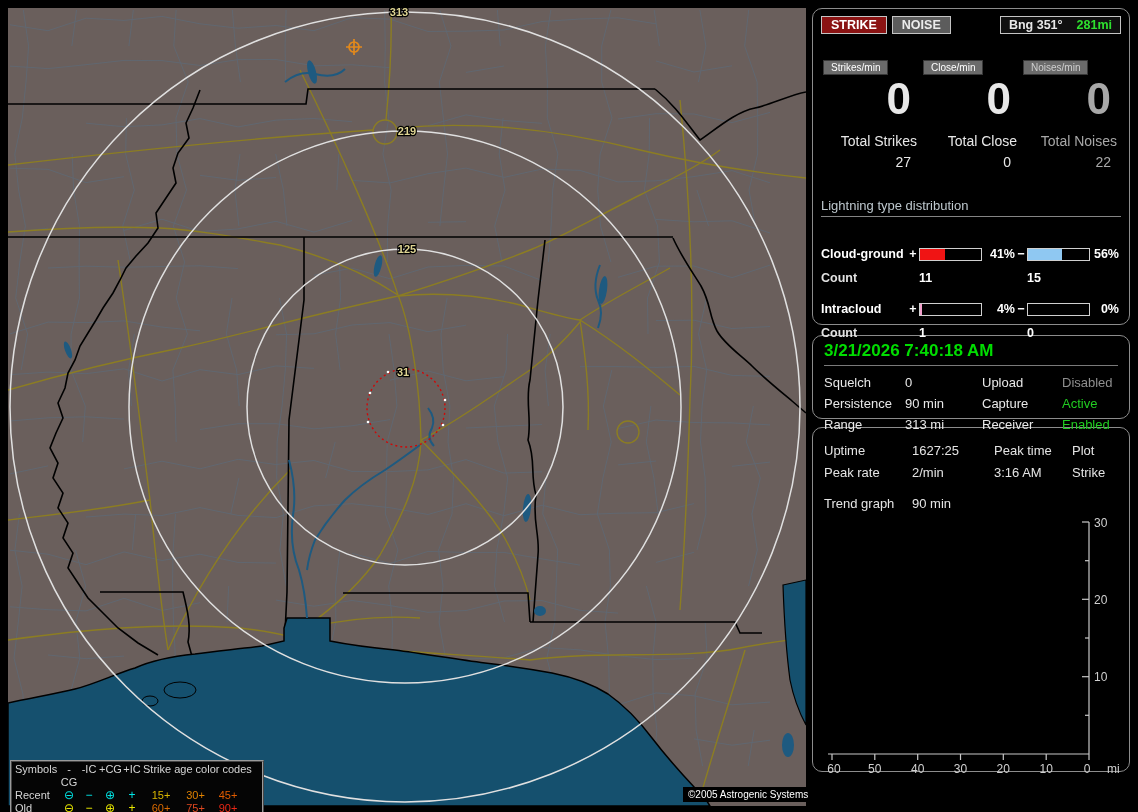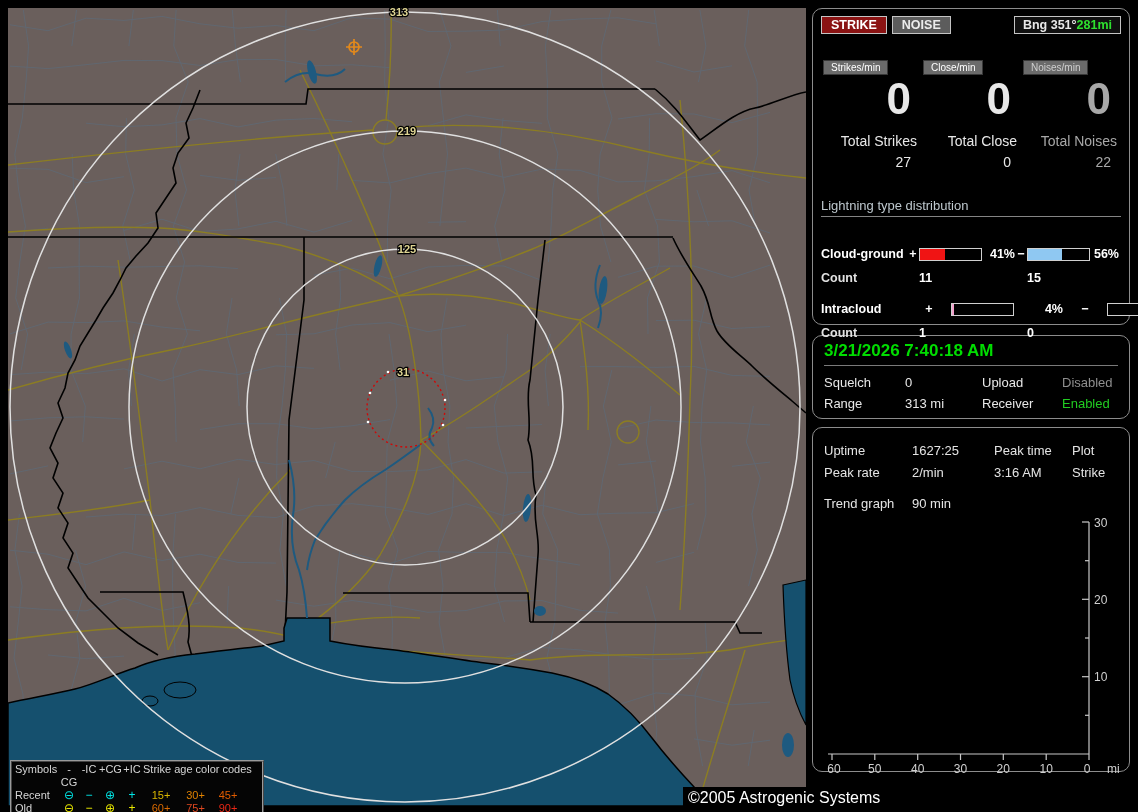--- a/index.html
+++ b/index.html
@@ -3,40 +3,40 @@
 <meta charset="utf-8">
 <style>
   html,body{margin:0;padding:0;background:#000;}
   body{width:1138px;height:812px;position:relative;overflow:hidden;
        font-family:"Liberation Sans","DejaVu Sans",sans-serif;color:#e8e8e8;}
   
   #map-wrap{position:absolute;left:8px;top:8px;width:798px;height:798px;background:#6a5f5c;}
   #map-svg{position:absolute;left:0;top:0;}
   .ring-label{font:bold 11px "Liberation Sans",sans-serif;fill:#ded492;stroke:#000;stroke-width:2.5px;paint-order:stroke;text-anchor:middle;}
   #copyright{position:absolute;left:675px;top:779px;background:#000;color:#fff;
-             font-size:16px;padding:2px 5px;white-space:nowrap;}
+             font-size:10px;padding:2px 5px;white-space:nowrap;}
   
   #legend{position:absolute;left:2px;top:752px;width:244px;background:#050505;
           border:2px ridge #9a9a9a;padding:1px 3px;}
   .lg-grid{display:grid;grid-template-columns:44px 20px 20px 22px 22px 36px 33px 32px;
            line-height:13px;font-size:11px;color:#d6d6d6;}
   .lg-grid .c{text-align:center;}
   .lg-grid .age-head{grid-column:6/9;text-align:center;white-space:nowrap;}
   .lg-grid .sym{font-size:12px;line-height:13px;}
   
   #sidebar{position:absolute;left:812px;top:8px;width:318px;}
   .panel{background:#000;border:1px solid #8c8c8c;border-radius:10px;box-sizing:border-box;}
   
   #panelA{height:317px;padding:7px 8px;}
   .mode-row{display:flex;align-items:center;}
   .btn{border:1px solid #c4c4c4;font-weight:bold;font-size:12.5px;padding:1px 9px;cursor:default;}
   #strike-btn{background:#8a1313;color:#fff;}
   #noise-btn{background:#5c5c5c;color:#ececec;margin-left:5px;}
   #bng-chip{margin-left:auto;border:1px solid #c4c4c4;background:#101010;
-            font-weight:bold;font-size:12.5px;padding:1px 8px;display:flex;}
+            font-weight:bold;font-size:12.5px;padding:1px 8px;display:flex;gap:14px;}
   #bng-dist{color:#2ee02e;}
   .counters{display:grid;grid-template-columns:1fr 1fr 1fr;margin-top:26px;}
   .counter-col{display:flex;flex-direction:column;}
   .chip{align-self:flex-start;background:#6b6b6b;color:#fff;font-size:10px;
         border:1px solid #383838;padding:1px 7px;margin-left:2px;white-space:nowrap;}
   .big0{font-size:44px;font-weight:bold;line-height:1.0;text-align:right;padding-right:10px;margin-top:2px;}
   .tot-label{font-size:14px;text-align:right;padding-right:4px;margin-top:12px;white-space:nowrap;}
   .tot-val{font-size:14px;text-align:right;padding-right:10px;margin-top:5px;}
   .dim .chip{color:#cfcfcf;}
   .dim .big0,.dim .tot-label,.dim .tot-val{color:#a8a8a8;}
@@ -266,21 +266,21 @@
         <div class="fill" style="width: 56%; background: rgb(143, 200, 242);"></div>
       </div>
       <div class="pct">56%</div>
     </div>
     <div class="count-row">
       <div class="lbl">Count</div>
       <div class="val">11</div>
       <div class="val2">15</div>
     </div>
 
-    <div class="dist-row" style="margin-top:17px;gap:16px;">
+    <div class="dist-row" style="margin-top:17px;">
       <div class="lbl">Intracloud</div>
       <div class="sign">+</div>
       <div class="bar">
         <div class="fill" style="width: 4%; background: rgb(242, 160, 204);"></div>
       </div>
       <div class="pct">4%</div>
       <div class="sign">−</div>
       <div class="bar">
         <div class="fill" style="width: 0%; background: rgb(0, 0, 0);"></div>
       </div>
@@ -294,20 +294,26 @@
   </div>
 
   <div id="panelB" class="panel">
     <div id="datetime">3/21/2026 7:40:18 AM</div>
     <div id="date-sep"></div>
     <div class="set-row">
       <div>Squelch</div>
       <div>0</div>
       <div>Upload</div>
       <div style="color: rgb(143, 143, 143);">Disabled</div>
+    </div>
+    <div class="set-row">
+      <div>Persistence</div>
+      <div>90 min</div>
+      <div>Capture</div>
+      <div style="color: rgb(33, 204, 33);">Active</div>
     </div>
     <div class="set-row">
       <div>Range</div>
       <div>313 mi</div>
       <div>Receiver</div>
       <div style="color: rgb(33, 204, 33);">Enabled</div>
     </div>
   </div>
 
   <div id="panelC" class="panel">

